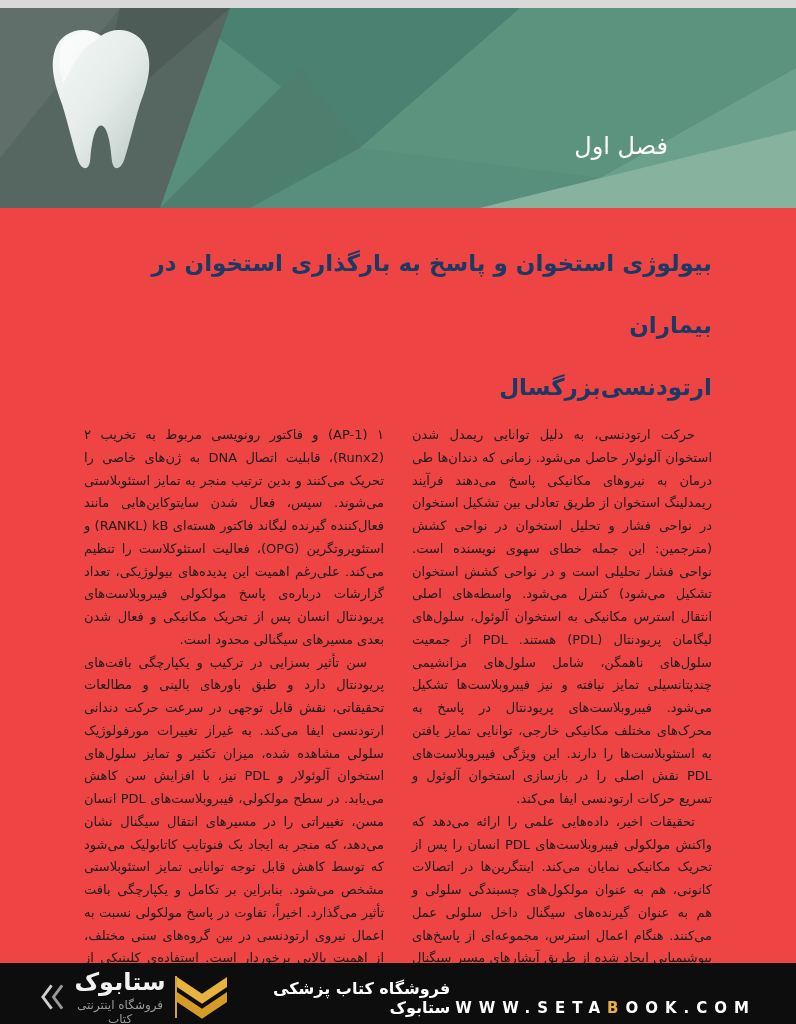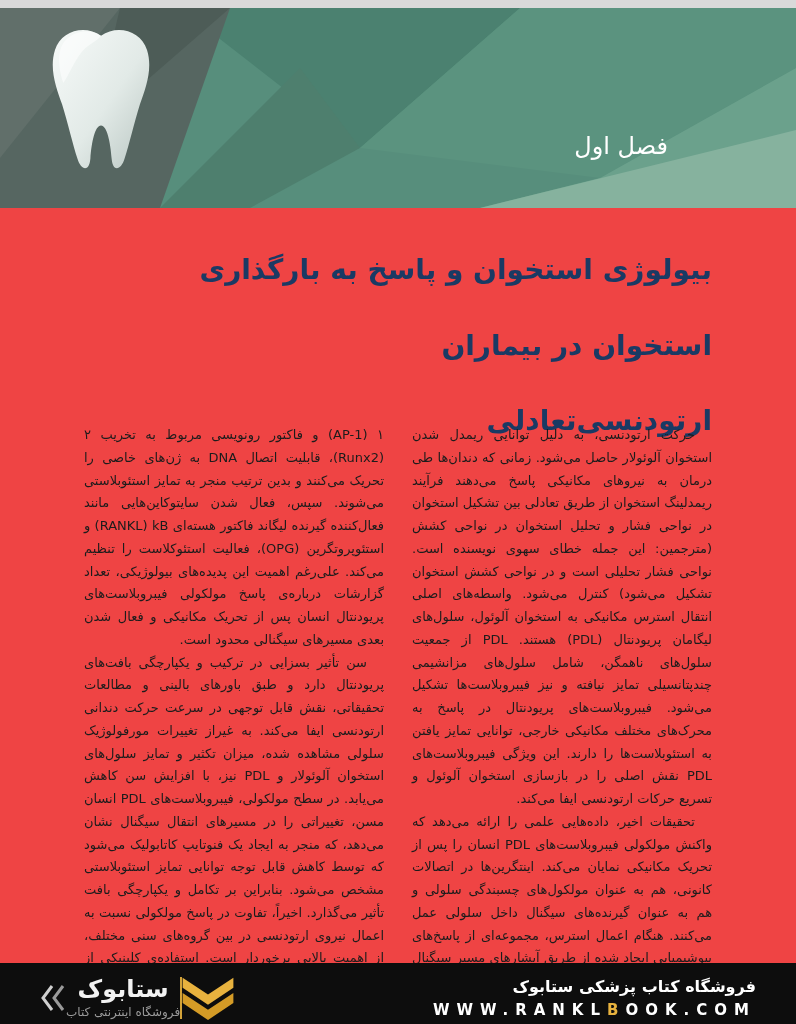--- a/index.html
+++ b/index.html
@@ -16,21 +16,21 @@
   .header svg{display:block;}
   .tooth-wrap{position:absolute;top:16px;left:42px;width:118px;height:158px;}
   .chapter-label{
     position:absolute;top:124px;right:128px;color:#ffffff;
     font-size:24px;letter-spacing:.5px;direction:rtl;
   }
   
   .title-block{
     position:absolute;top:224px;right:84px;left:84px;
     direction:rtl;text-align:right;color:var(--navy);
-    font-weight:bold;font-size:28px;line-height:2.7;
+    font-weight:bold;font-size:23px;line-height:2.7;
   }
   
   .columns{
     position:absolute;top:416px;right:84px;width:628px;
     direction:rtl;display:flex;gap:28px;
   }
   .col{
     width:300px;font-size:13px;line-height:1.75;
     text-align:justify;color:#1c1c1c;
   }
@@ -40,21 +40,21 @@
   .footer{
     position:absolute;bottom:0;left:0;width:796px;height:69px;
     background:var(--footer);display:flex;align-items:center;
     justify-content:space-between;padding:0 40px;
   }
   .logo-group{display:flex;align-items:center;}
   .brand-text{direction:rtl;text-align:center;}
   .brand-name{color:#f2f2f2;font-size:24px;font-weight:bold;line-height:1.1;}
   .brand-tagline{color:#9a9a9a;font-size:12px;margin-top:3px;letter-spacing:1px;}
   .gold-divider{width:2px;height:42px;background:var(--gold);opacity:.9;}
-  .store-block{display:flex;flex-direction:column;align-items:flex-end;gap:5px;}
+  .store-block{display:flex;flex-direction:row;align-items:flex-end;gap:5px;}
   .store-name{color:#ffffff;font-size:16px;font-weight:bold;direction:rtl;}
   .store-url{
     color:#ffffff;font-size:15px;font-weight:bold;
     letter-spacing:7px;direction:ltr;white-space:nowrap;
   }
   .store-url .gold{color:var(--gold);}
 </style>
 </head>
 <body>
 
@@ -86,21 +86,21 @@
                  C60,124 67,122 70,112 C74,100 78,82 83,66 C88,52 94,36 89,20
                  C84,4 64,-2 50,8 Z" fill="url(#toothgrad)"></path>
         <path d="M50,8 C40,1 24,4 17,16 C13,24 14,36 18,48 C24,40 30,22 40,16 C44,13 48,11 50,8 Z" fill="#ffffff" opacity="0.55"></path>
       </svg>
     </div>
     <div class="chapter-label">فصل اول</div>
   </div>
 
   <div class="title-block">
     <div>بیولوژی استخوان و پاسخ به بارگذاری استخوان در بیماران</div>
-    <div>ارتودنسی‌تعادلی</div>
+    <div>ارتودنسی‌بزرگسال</div>
   </div>
 
   <div class="columns">
     <div class="col">
       <p class="indent">حرکت ارتودنسی، به دلیل توانایی ریمدل شدن استخوان آلوئولار حاصل می‌شود. زمانی که دندان‌ها طی درمان به نیروهای مکانیکی پاسخ می‌دهند فرآیند ریمدلینگ استخوان از طریق تعادلی بین تشکیل استخوان در نواحی فشار و تحلیل استخوان در نواحی کشش (مترجمین: این جمله خطای سهوی نویسنده است. نواحی فشار تحلیلی است و در نواحی کشش استخوان تشکیل می‌شود) کنترل می‌شود. واسطه‌های اصلی انتقال استرس مکانیکی به استخوان آلوئول، سلول‌های لیگامان پریودنتال (PDL) هستند. PDL از جمعیت سلول‌های ناهمگن، شامل سلول‌های مزانشیمی چندپتانسیلی تمایز نیافته و نیز فیبروبلاست‌ها تشکیل می‌شود. فیبروبلاست‌های پریودنتال در پاسخ به محرک‌های مختلف مکانیکی خارجی، توانایی تمایز یافتن به استئوبلاست‌ها را دارند. این ویژگی فیبروبلاست‌های PDL نقش اصلی را در بازسازی استخوان آلوئول و تسریع حرکات ارتودنسی ایفا می‌کند.</p>
       <p class="indent">تحقیقات اخیر، داده‌هایی علمی را ارائه می‌دهد که واکنش مولکولی فیبروبلاست‌های PDL انسان را پس از تحریک مکانیکی نمایان می‌کند. اینتگرین‌ها در اتصالات کانونی، هم به عنوان مولکول‌های چسبندگی سلولی و هم به عنوان گیرنده‌های سیگنال داخل سلولی عمل می‌کنند. هنگام اعمال استرس، مجموعه‌ای از پاسخ‌های بیوشیمیایی ایجاد شده از طریق آبشارهای مسیر سیگنال دهنده، شامل GTPases (آنزیم‌هایی که تری‌فسفات گوانوزین [GTP] را متصل و هیدرولیز می‌کنند)، پروتئین کینازهای فعال شده با</p>
     </div>
     <div class="col">
       <p>۱ (AP-1) و فاکتور رونویسی مربوط به تخریب ۲ (Runx2)، قابلیت اتصال DNA به ژن‌های خاصی را تحریک می‌کنند و بدین ترتیب منجر به تمایز استئوبلاستی می‌شوند. سپس، فعال شدن سایتوکاین‌هایی مانند فعال‌کننده گیرنده لیگاند فاکتور هسته‌ای RANKL) kB) و استئوپروتگرین (OPG)، فعالیت استئوکلاست را تنظیم می‌کند. علی‌رغم اهمیت این پدیده‌های بیولوژیکی، تعداد گزارشات درباره‌ی پاسخ مولکولی فیبروبلاست‌های پریودنتال انسان پس از تحریک مکانیکی و فعال شدن بعدی مسیرهای سیگنالی محدود است.</p>
       <p class="indent">سن تأثیر بسزایی در ترکیب و یکپارچگی بافت‌های پریودنتال دارد و طبق باورهای بالینی و مطالعات تحقیقاتی، نقش قابل توجهی در سرعت حرکت دندانی ارتودنسی ایفا می‌کند. به غیراز تغییرات مورفولوژیک سلولی مشاهده شده، میزان تکثیر و تمایز سلول‌های استخوان آلوئولار و PDL نیز، با افزایش سن کاهش می‌یابد. در سطح مولکولی، فیبروبلاست‌های PDL انسان مسن، تغییراتی را در مسیرهای انتقال سیگنال نشان می‌دهد، که منجر به ایجاد یک فنوتایپ کاتابولیک می‌شود که توسط کاهش قابل توجه توانایی تمایز استئوبلاستی مشخص می‌شود. بنابراین بر تکامل و یکپارچگی بافت تأثیر می‌گذارد. اخیراً، تفاوت در پاسخ مولکولی نسبت به اعمال نیروی ارتودنسی در بین گروه‌های سنی مختلف، از اهمیت بالایی برخوردار است. استفاده‌ی کلینیکی از تعدیل‌کننده‌های بیولوژیک برای تسریع یا کاهش سرعت حرکت دندانی ارتودنسی هنوز، در حال بررسی است.</p>
@@ -118,17 +118,17 @@
         <div class="brand-tagline">فروشگاه اینترنتی کتاب</div>
       </div>
       <div class="gold-divider"></div>
       <svg width="52" height="44" viewBox="0 0 60 52">
         <polygon points="0,2 30,22 60,2 60,14 30,34 0,14" fill="#e8b23e"></polygon>
         <polygon points="0,20 30,40 60,20 60,32 30,52 0,32" fill="#d49b26"></polygon>
       </svg>
     </div>
     <div class="store-block">
       <div class="store-name">فروشگاه کتاب پزشکی ستابوک</div>
-      <div class="store-url"><span>WWW.RANKL</span><span class="gold">B</span><span>OOK.COM</span></div>
+      <div class="store-url"><span>WWW.SETA</span><span class="gold">B</span><span>OOK.COM</span></div>
     </div>
   </div>
 
 </div>
 
 </body></html>

